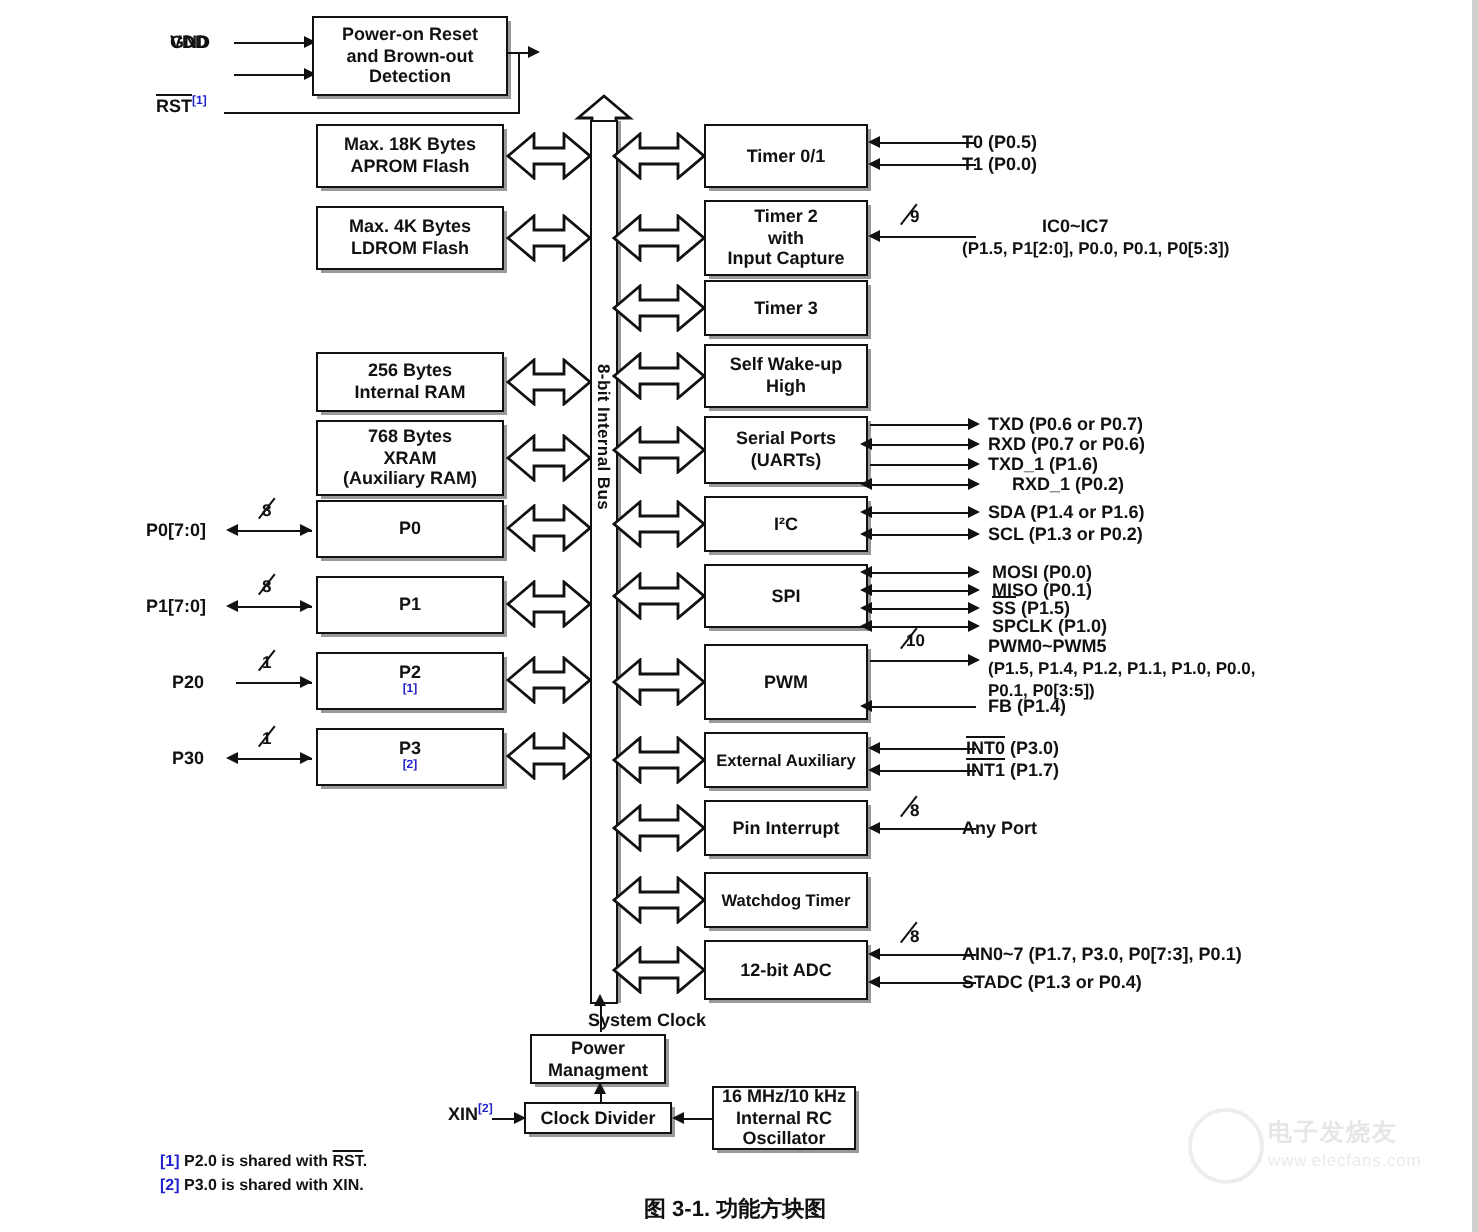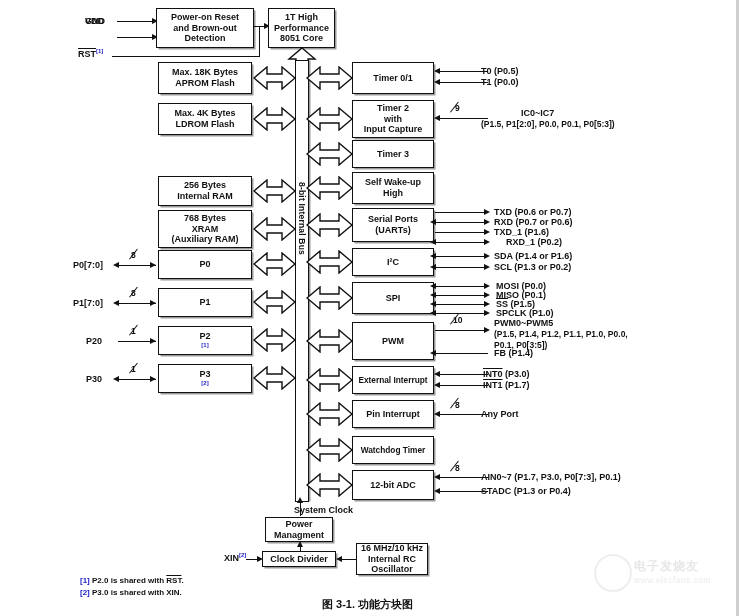--- a/index.html
+++ b/index.html
@@ -84,27 +84,20 @@
     <span>
       <span>Power-on Reset</span>
       <span>and Brown-out</span>
       <span>Detection</span>
     </span>
   </div>
 
   <div class="h" style="left:254px;top:26px;width:12px;"></div>
   <div class="ar ar-r" style="left:264px;top:22.6px;"></div>
 
-  <div class="blk" style="left:268px;top:8px;width:67px;height:40px;">
-    <span>
-      <span>1T High</span>
-      <span>Performance</span>
-      <span>8051 Core</span>
-    </span>
-  </div>
 
   <div class="dbl" style="left:285px;top:47px;">
     <svg width="34" height="22" viewBox="0 0 34 22">
       <polygon points="17,1 30,12 23,12 23,21 11,21 11,12 4,12" fill="#ffffff" stroke="#111111" stroke-width="1.4" stroke-linejoin="miter"></polygon>
     </svg>
   </div>
 
   <div id="bus" style="left:295px;top:60px;width:12px;height:440px;"></div>
   <div id="bus-label" style="left:297px;top:182px;">8-bit Internal Bus</div>
 
@@ -248,21 +241,21 @@
   <div class="blk" style="left:352px;top:248px;width:82px;height:28px;">
       <span>I²C</span>
     </div>
   <div class="blk" style="left:352px;top:322px;width:82px;height:38px;">
       <span>PWM</span>
     </div>
   <div class="blk" style="left:352px;top:282px;width:82px;height:32px;">
       <span>SPI</span>
     </div>
   <div class="blk" style="left:352px;top:366px;width:82px;height:28px;">
-      <span style="font-size:8.3px;">External Interrupt</span>
+      <span style="font-size:8.3px;">External Auxiliary</span>
     </div>
   <div class="blk" style="left:352px;top:400px;width:82px;height:28px;">
       <span>Pin Interrupt</span>
     </div>
   <div class="blk" style="left:352px;top:436px;width:82px;height:28px;">
       <span style="font-size:8.3px;">Watchdog Timer</span>
     </div>
   <div class="blk" style="left:352px;top:470px;width:82px;height:30px;">
       <span>12-bit ADC</span>
     </div>

